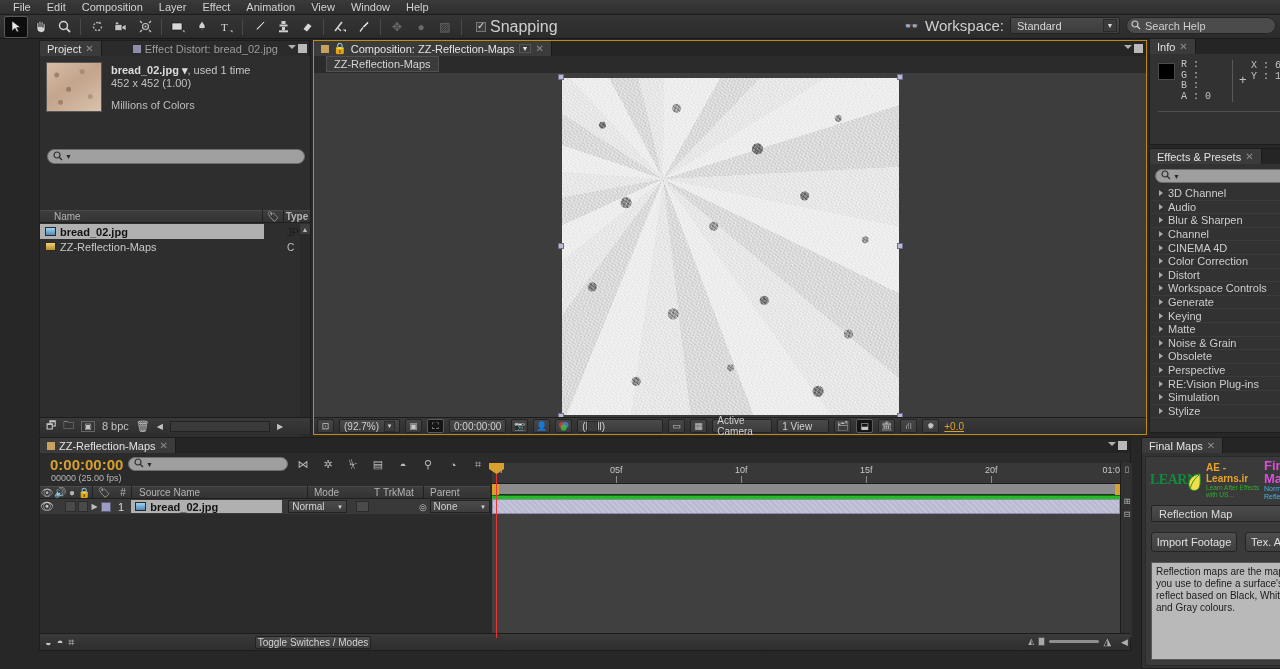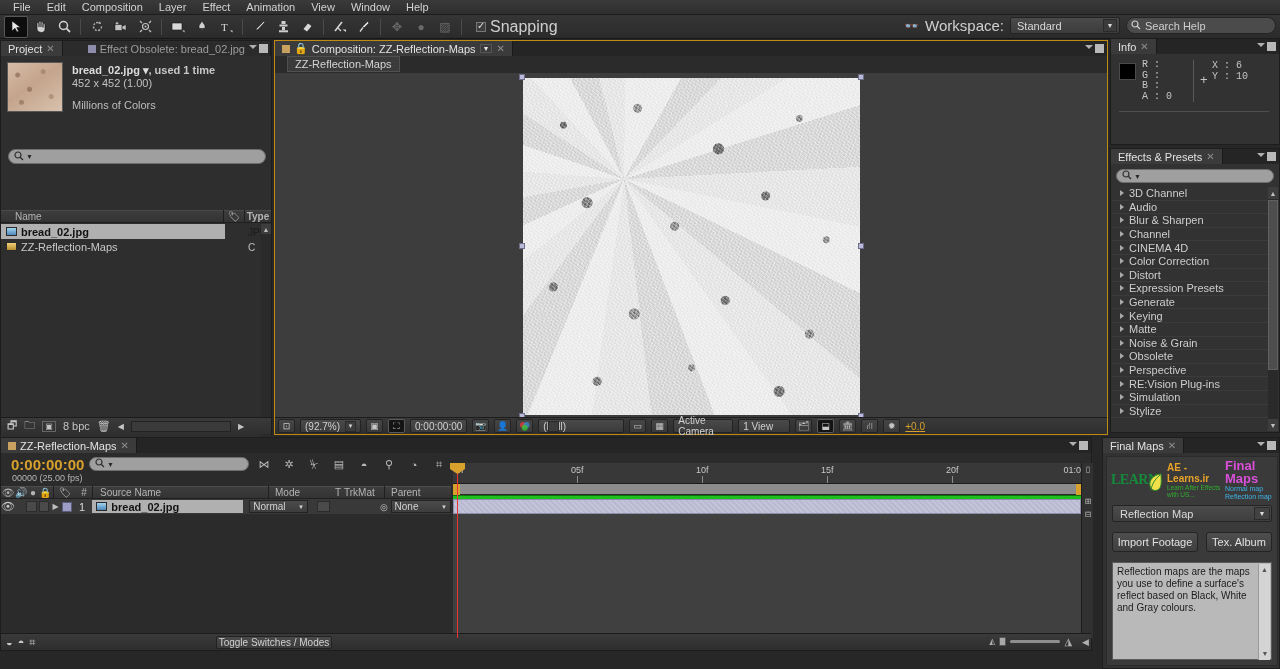--- a/index.html
+++ b/index.html
@@ -41,21 +41,21 @@
   .ws-select { width:110px; height:17px; background:linear-gradient(#4a4a4a,#3c3c3c); border:1px solid #222;
                border-radius:2px; font-size:11px; color:#d8d8d8; display:flex; align-items:center;
                padding-left:6px; position:relative; }
   .ws-select .arrow { position:absolute; right:2px; top:1px; width:14px; height:13px; background:#3b3b3b;
                       border:1px solid #2a2a2a; display:flex; align-items:center; justify-content:center; font-size:7px; }
   .searchhelp { width:150px; height:17px; background:#4b4b4b; border:1px solid #242424; border-radius:9px;
                 display:flex; align-items:center; padding-left:18px; font-size:11px; color:#cfcfcf; position:relative; }
   .searchhelp .mg { position:absolute; left:4px; top:2px; }
 
   
-  .panel { position:absolute; background:#323232; border:1px solid #1d1d1d; }
+  .panel { position:absolute; background:#323232; border:1px solid #1d1d1d;margin-left:39px; }
   .ptabs { height:15px; background:#252525; display:flex; align-items:stretch; position:relative; }
   .ptab { display:flex; align-items:center; gap:4px; padding:0 7px; font-size:11px; color:#9c9c9c;
           background:#2b2b2b; border-right:1px solid #1a1a1a; }
   .ptab.active { background:#3b3b3b; color:#e2e2e2; }
   .ptab .x { font-size:10px; color:#8d8d8d; }
   .ptab .sq { width:8px; height:8px; background:#8c8c8c; }
   .pmenu { position:absolute; right:3px; top:3px; display:flex; gap:2px; align-items:center; }
   .pmenu .mbtn { width:8px; height:7px; border-top:4px solid #b0b0b0; border-left:4px solid transparent; border-right:4px solid transparent; }
   .pmenu .msq { width:9px; height:9px; background:#b9b9b9; }
 
@@ -66,21 +66,21 @@
            background:
              radial-gradient(circle at 18% 25%, rgba(120,90,70,.55) 0 2px, transparent 3px),
              radial-gradient(circle at 65% 18%, rgba(140,110,85,.5) 0 2px, transparent 3px),
              radial-gradient(circle at 40% 55%, rgba(110,82,62,.5) 0 2px, transparent 3px),
              radial-gradient(circle at 80% 70%, rgba(150,118,92,.5) 0 2px, transparent 3px),
              radial-gradient(circle at 25% 82%, rgba(120,92,70,.5) 0 2px, transparent 3px),
              linear-gradient(145deg,#d6bda8,#c4a48c 45%,#d8c2ae);
   }
   .proj-meta { padding-left:9px; padding-top:2px; line-height:13px; }
   .proj-meta .nm { font-weight:bold; color:#dcdcdc; font-size:11px; }
-  .proj-meta .used { font-weight:bold; color:#c6c6c6; }
+  .proj-meta .used { font-weight:normal; color:#c6c6c6; }
   .proj-meta .dim { color:#c0c0c0; font-size:11px; }
   .proj-meta .col { color:#bdbdbd; font-size:11px; margin-top:9px; }
   .proj-search { position:absolute; left:7px; top:108px; width:258px; height:15px;
                  background:#9f9f9f; border:1px solid #6d6d6d; border-radius:8px;
                  display:flex; align-items:center; gap:2px; padding-left:5px; color:#2a2a2a; }
   .colhdr { position:absolute; left:0; top:169px; width:270px; height:13px;
             background:linear-gradient(#3d3d3d,#333); border-top:1px solid #4a4a4a;
             border-bottom:1px solid #1f1f1f; display:flex; align-items:center; font-size:10px; color:#b4b4b4; }
   .colhdr .c1 { padding-left:14px; flex:1; }
   .colhdr .cdiv { width:1px; height:13px; background:#1f1f1f; }
@@ -379,21 +379,21 @@
   </div>
 
   <div class="panel" id="projectPanel">
     <div class="ptabs">
       <div class="ptab active">
         <span>Project</span>
         <span class="x">✕</span>
       </div>
       <div class="ptab" style="flex:1;justify-content:center;">
         <span class="sq" style="background:#8d8dab;"></span>
-        <span>Effect Obsolete: bread_02.jpg</span>
+        <span>Effect Distort: bread_02.jpg</span>
       </div>
       <div class="pmenu">
         <span class="mbtn"></span>
         <span class="msq"></span>
       </div>
     </div>
 
     <div class="proj-head">
       <div class="thumb"></div>
       <div class="proj-meta">
@@ -606,21 +606,21 @@
       <div class="fx-item">
           <span class="tri"></span>
           <span>Color Correction</span>
         </div>
       <div class="fx-item">
           <span class="tri"></span>
           <span>Distort</span>
         </div>
       <div class="fx-item">
           <span class="tri"></span>
-          <span>Expression Presets</span>
+          <span>Workspace Controls</span>
         </div>
       <div class="fx-item">
           <span class="tri"></span>
           <span>Generate</span>
         </div>
       <div class="fx-item">
           <span class="tri"></span>
           <span>Keying</span>
         </div>
       <div class="fx-item">

